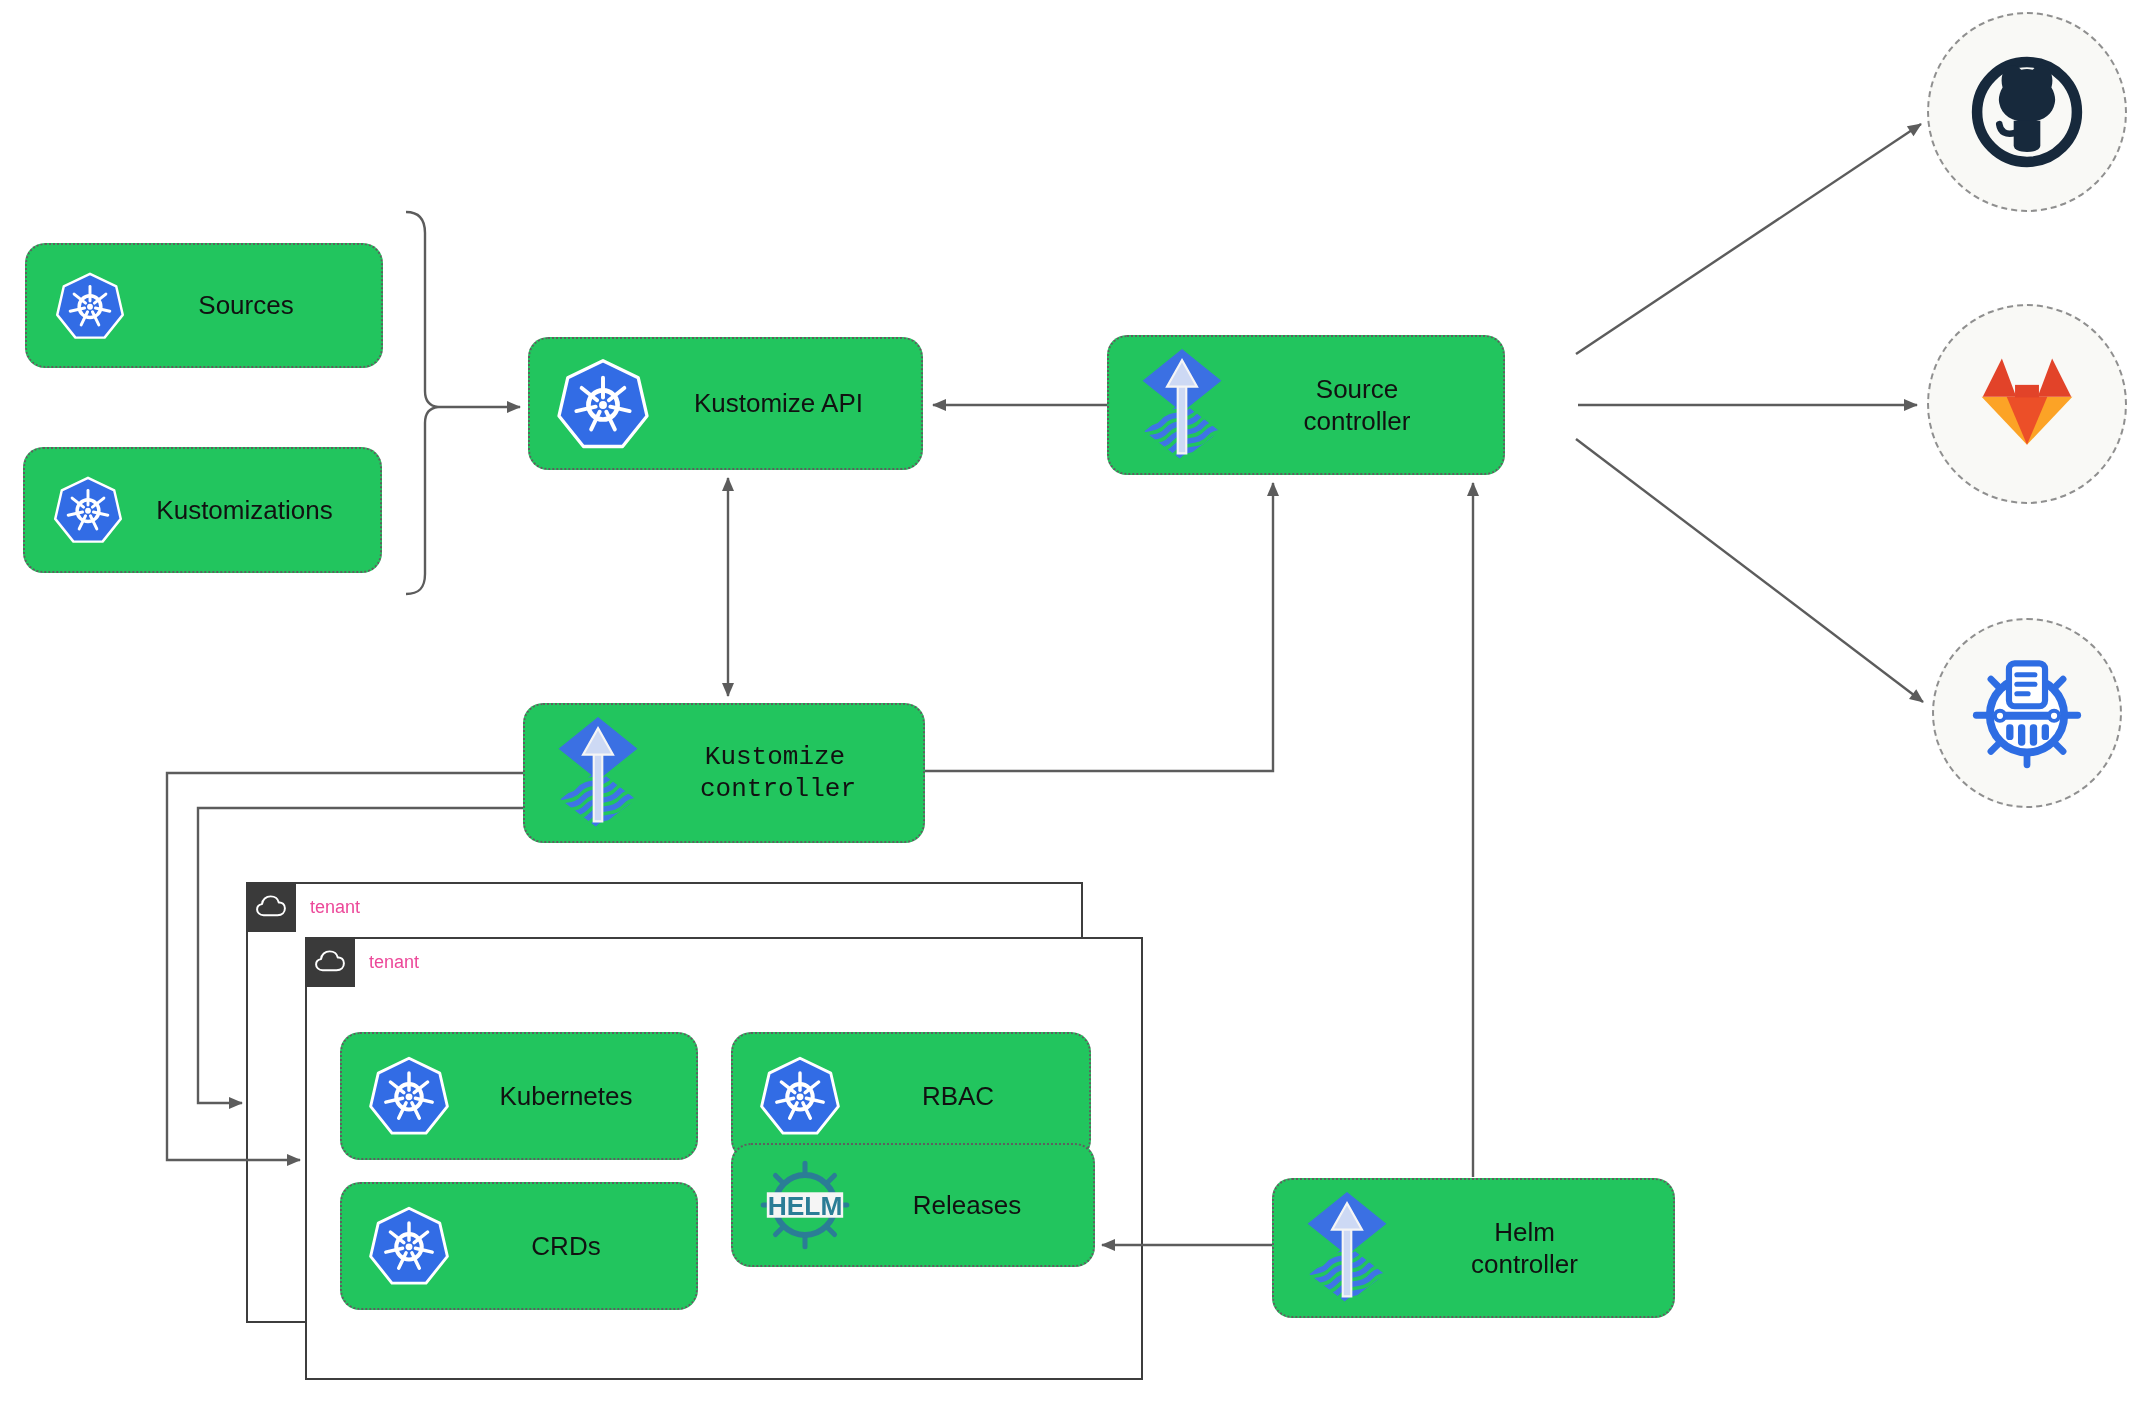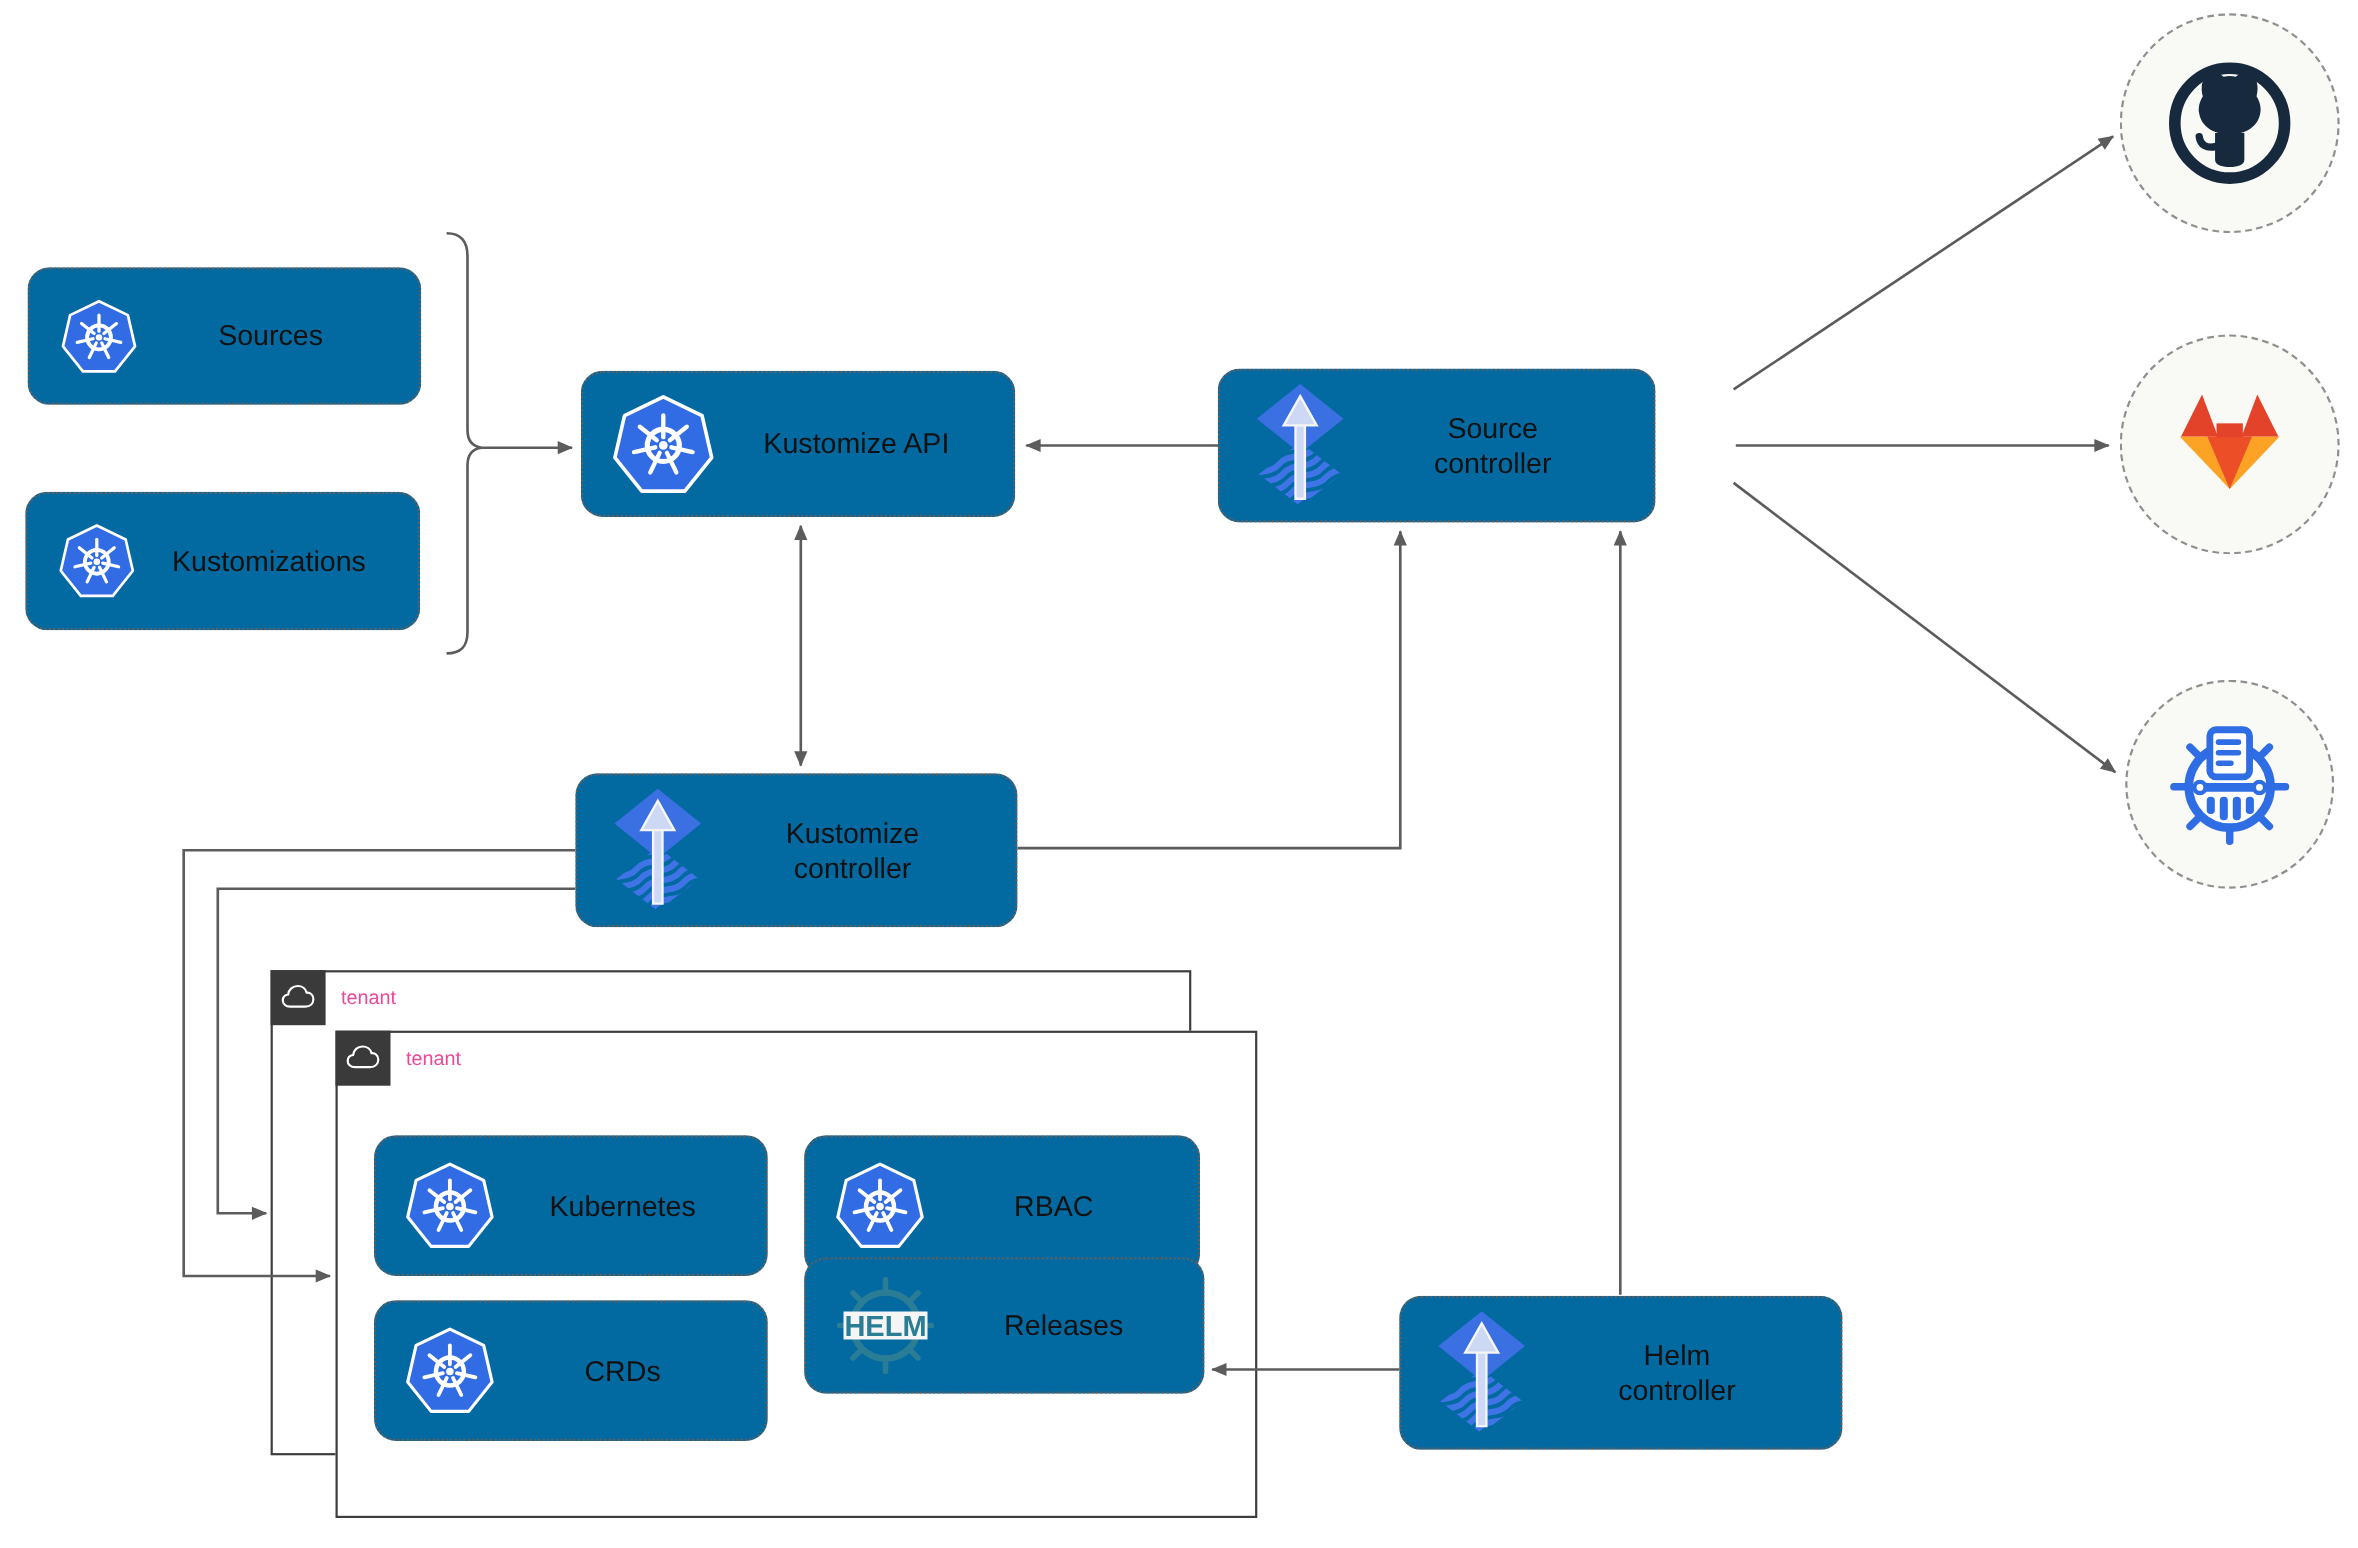--- a/index.html
+++ b/index.html
@@ -1,20 +1,20 @@
 <!DOCTYPE html>
 <html><head>
 <meta charset="utf-8">
 <style>
   html,body{margin:0;padding:0;background:#ffffff;}
   #canvas{position:relative;width:2144px;height:1407px;background:#ffffff;
           font-family:"Liberation Sans","DejaVu Sans",sans-serif;overflow:hidden;}
   svg{display:block;}
   #connectors{position:absolute;left:0;top:0;z-index:2;pointer-events:none;}
-  .node{position:absolute;display:flex;align-items:center;background:#0369a1;
+  .node{position:absolute;display:flex;align-items:center;background:#22c55e;
         border:2px dotted #5f5f5f;border-radius:20px;box-sizing:border-box;z-index:3;}
   .node .icon{flex:0 0 auto;display:flex;align-items:center;justify-content:center;}
   .node .label{flex:1;text-align:center;font-size:26px;color:#111;padding-right:14px;line-height:1.25;}
   .wrap{display:inline-block;width:150px;}
   .tenant{position:absolute;background:#ffffff;border:2px solid #3d3d3d;box-sizing:border-box;z-index:1;}
   .tenant-tab{position:absolute;left:-2px;top:-2px;width:50px;height:50px;background:#3a3a3a;
               display:flex;align-items:center;justify-content:center;}
   .tenant-label{position:absolute;left:62px;top:-2px;height:50px;display:flex;align-items:center;
                 font-size:18px;color:#ec4899;}
   .endpoint{position:absolute;border:2.5px dashed #8f8f8f;border-radius:50%;background:#f9f9f6;
@@ -132,21 +132,21 @@
 
   <div class="node" style="left:1107px;top:335px;width:398px;height:140px;">
     <span class="icon" style="margin-left:30px;">
       <svg width="86" height="113" viewBox="0 0 100 132">
           <use href="#sym-flux"></use>
         </svg>
       </span>
     <span class="label"><span class="wrap">Source controller</span></span>
   </div>
 
-  <div class="node" style="left:523px;top:703px;width:402px;height:140px;">
+  <div class="node" style="left:523px;top:703px;width:402px;height:140px;font-family:Liberation Mono, monospace;">
     <span class="icon" style="margin-left:30px;">
       <svg width="86" height="113" viewBox="0 0 100 132">
           <use href="#sym-flux"></use>
         </svg>
       </span>
     <span class="label"><span class="wrap">Kustomize controller</span></span>
   </div>
 
   <div class="node" style="left:1272px;top:1178px;width:403px;height:140px;text-decoration:underline;">
     <span class="icon" style="margin-left:30px;">

